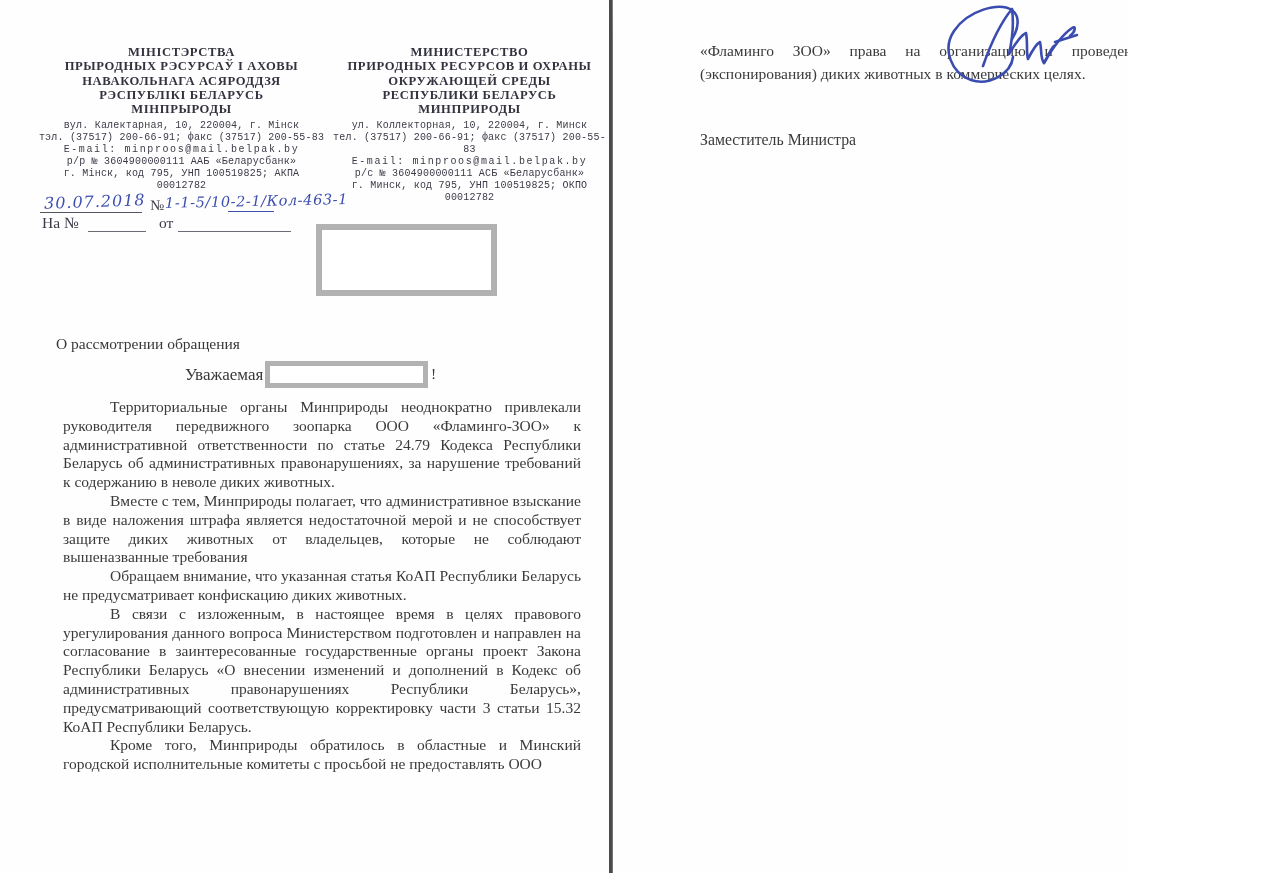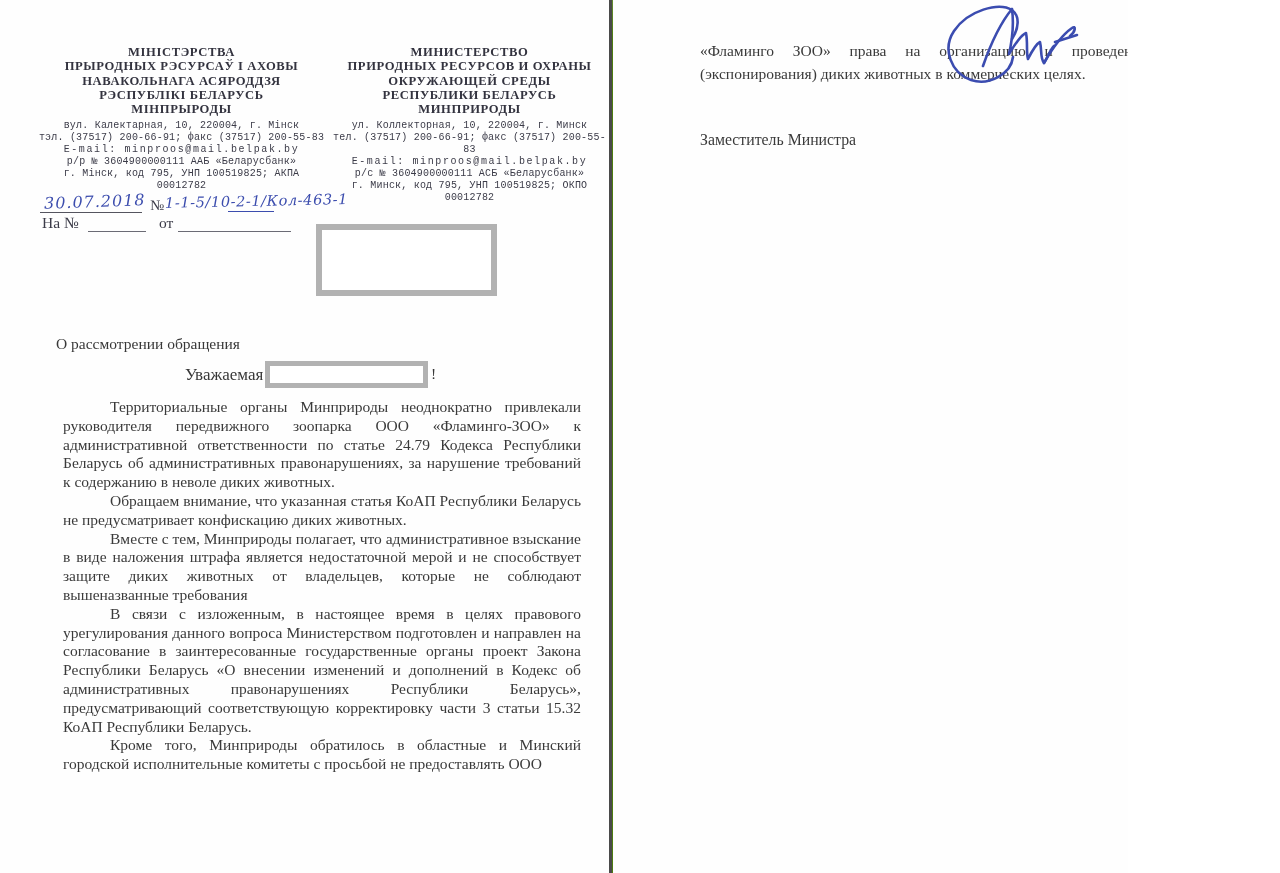--- a/index.html
+++ b/index.html
@@ -1,19 +1,19 @@
 <!DOCTYPE html>
 <html><head>
 <meta charset="utf-8">
 <style>
   * { margin: 0; padding: 0; box-sizing: border-box; }
   html, body { background: #ffffff; }
   #screen {
     position: relative; width: 1128px; height: 873px;
-    background: #4d7c0f; overflow: hidden;
+    background: #737373; overflow: hidden;
     font-family: "Liberation Serif", serif;
     color: #383838;
   }
   .page { position: absolute; top: 0; height: 873px; background: #fefefe; }
   #page1 { left: 0; width: 609px; }
   #page2 { left: 613px; width: 667px; }
   #divider { position: absolute; left: 609px; top: 0; width: 3px; height: 873px; background: #4a4a4a; }
   #screen::before { 
     content: ""; position: absolute; left: 0; top: 0; width: 100%; height: 40px;
     background: linear-gradient(180deg, rgba(200,200,200,.18), rgba(255,255,255,0)); pointer-events: none;
@@ -114,22 +114,22 @@
 
     <div class="redaction" id="stamp-redaction"></div>
 
     <div id="subject">О рассмотрении обращения</div>
     <span id="salutation-prefix">Уважаемая</span>
     <div class="redaction" id="name-redaction"></div>
     <span id="salutation-excl">!</span>
 
     <div id="body1">
       <p>Территориальные органы Минприроды неоднократно привлекали руководителя передвижного зоопарка ООО «Фламинго-ЗОО» к административной ответственности по статье 24.79 Кодекса Республики Беларусь об административных правонарушениях, за нарушение требований к содержанию в неволе диких животных.</p>
+      <p>Вместе с тем, Минприроды полагает, что административное взыскание в виде наложения штрафа является недостаточной мерой и не способствует защите диких животных от владельцев, которые не соблюдают вышеназванные требования</p>
       <p>Обращаем внимание, что указанная статья КоАП Республики Беларусь не предусматривает конфискацию диких животных.</p>
-      <p>Вместе с тем, Минприроды полагает, что административное взыскание в виде наложения штрафа является недостаточной мерой и не способствует защите диких животных от владельцев, которые не соблюдают вышеназванные требования</p>
       <p>В связи с изложенным, в настоящее время в целях правового урегулирования данного вопроса Министерством подготовлен и направлен на согласование в заинтересованные государственные органы проект Закона Республики Беларусь «О внесении изменений и дополнений в Кодекс об административных правонарушениях Республики Беларусь», предусматривающий соответствующую корректировку части 3 статьи 15.32 КоАП Республики Беларусь.</p>
       <p>Кроме того, Минприроды обратилось в областные и Минский городской исполнительные комитеты с просьбой не предоставлять ООО</p>
     </div>
   </div>
 
   <div id="divider"></div>
 
   <div class="page" id="page2">
     <p id="continuation">«Фламинго ЗОО» права на организацию и проведение выставки (экспонирования) диких животных в коммерческих целях.</p>
 

